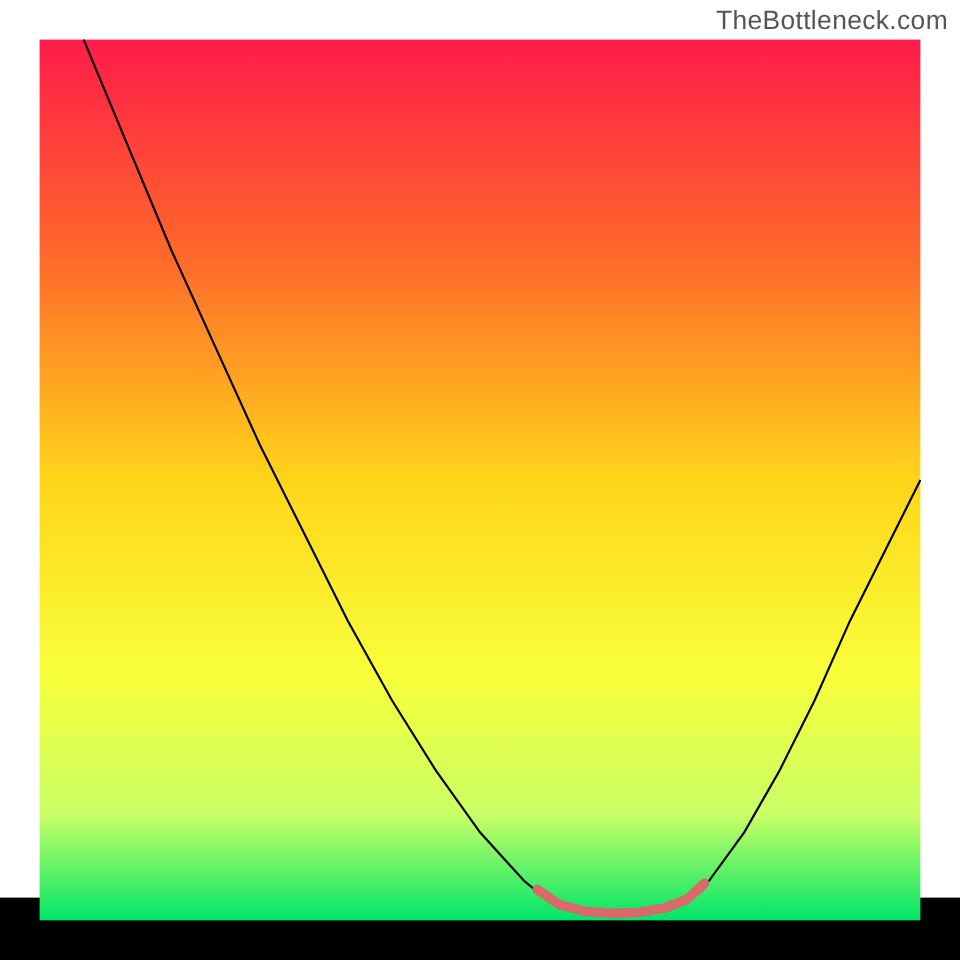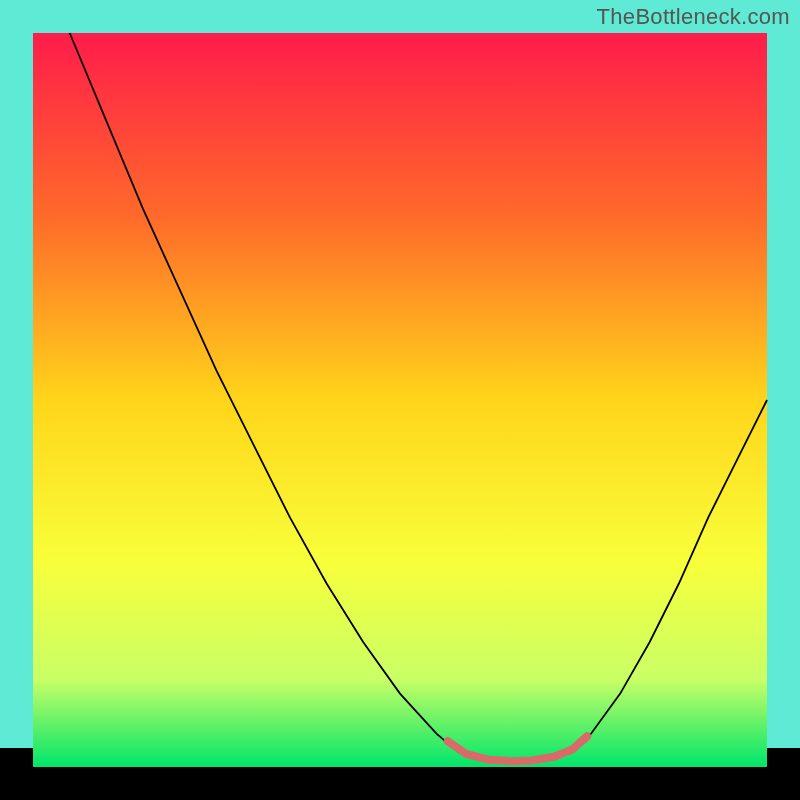--- a/index.html
+++ b/index.html
@@ -8,21 +8,21 @@
     width: 800px;
     height: 800px;
     background: #000;
     font-family: Arial, Helvetica, sans-serif;
     overflow: hidden;
   }
   .frame {
     width: 800px;
     height: 748px;
     position: relative;
-    background: #5eead4;
+    background: #ffffff;
   }
   .watermark {
     position: absolute;
     top: 4px;
     right: 10px;
     color: #555;
     font-size: 22px;
     font-weight: 500;
     letter-spacing: 0.3px;
     z-index: 5;

